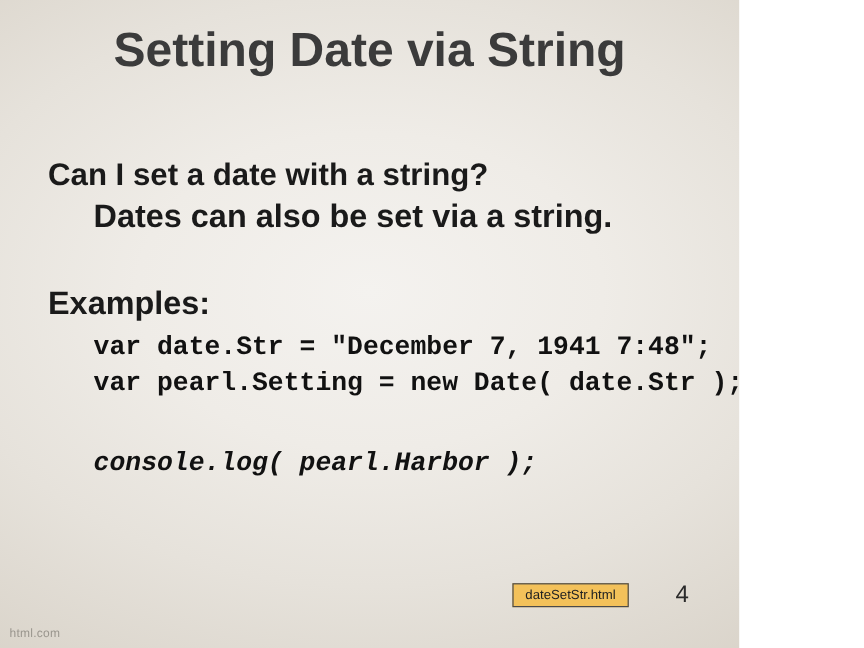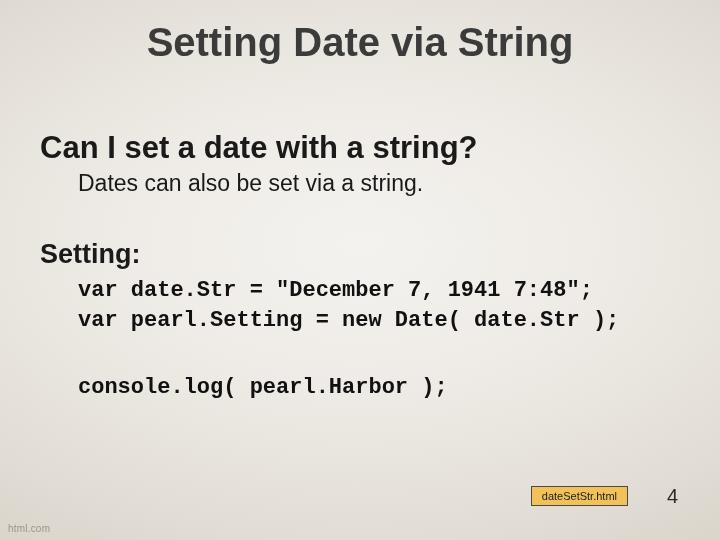--- a/index.html
+++ b/index.html
@@ -5,21 +5,21 @@
   html, body {
     margin: 0;
     padding: 0;
     width: 720px;
     height: 540px;
     overflow: hidden;
     font-family: Arial, Helvetica, sans-serif;
   }
   .slide {
     position: relative;
-    width: 720px;
+    width: 616px;
     height: 540px;
     background: radial-gradient(ellipse 90% 70% at 50% 45%,
                 #f4f2ef 0%,
                 #efece7 35%,
                 #e6e2db 65%,
                 #d9d3c9 100%);
     box-sizing: border-box;
   }
   .title {
     position: absolute;
@@ -32,45 +32,46 @@
     color: #3b3b3b;
   }
   .content {
     position: absolute;
     top: 130px;
     left: 40px;
     right: 40px;
     color: #1a1a1a;
   }
   .question {
-    font-size: 31px;
+    font-size: 26px;
     font-weight: bold;
     margin: 0 0 4px 0;
   }
   .answer {
-    font-size: 23px;
-    font-weight: normal;
+    font-size: 27px;
+    font-weight: bold;
     margin: 0 0 0 38px;
   }
   .examples-label {
     font-size: 27px;
     font-weight: bold;
     margin: 42px 0 6px 0;
   }
   .code-block {
     font-family: "Courier New", Courier, monospace;
     font-size: 22px;
     font-weight: bold;
     line-height: 1.35;
     margin-left: 38px;
     white-space: pre;
     color: #111;
   }
   .code-block.second {
     margin-top: 38px;
+    font-style: italic;
   }
   .file-badge {
     position: absolute;
     bottom: 34px;
     right: 92px;
     background: #f3c15a;
     border: 1px solid #4a4a4a;
     padding: 3px 10px 3px 10px;
     font-size: 11px;
     font-family: Arial, Helvetica, sans-serif;
@@ -96,21 +97,21 @@
 <body>
 
 <div class="slide">
 
   <div class="title">Setting Date via String</div>
 
   <div class="content">
     <p class="question">Can I set a date with a string?</p>
     <p class="answer">Dates can also be set via a string.</p>
 
-    <p class="examples-label">Setting:</p>
+    <p class="examples-label">Examples:</p>
 
     <div class="code-block"><span>var date.Str = "December 7, 1941 7:48";</span>
 <span>var pearl.Setting = new Date( date.Str );</span></div>
 
     <div class="code-block second"><span>console.log( pearl.Harbor );</span></div>
   </div>
 
   <div class="file-badge">dateSetStr.html</div>
   <div class="page-number">4</div>
   <div class="watermark">html.com</div>

